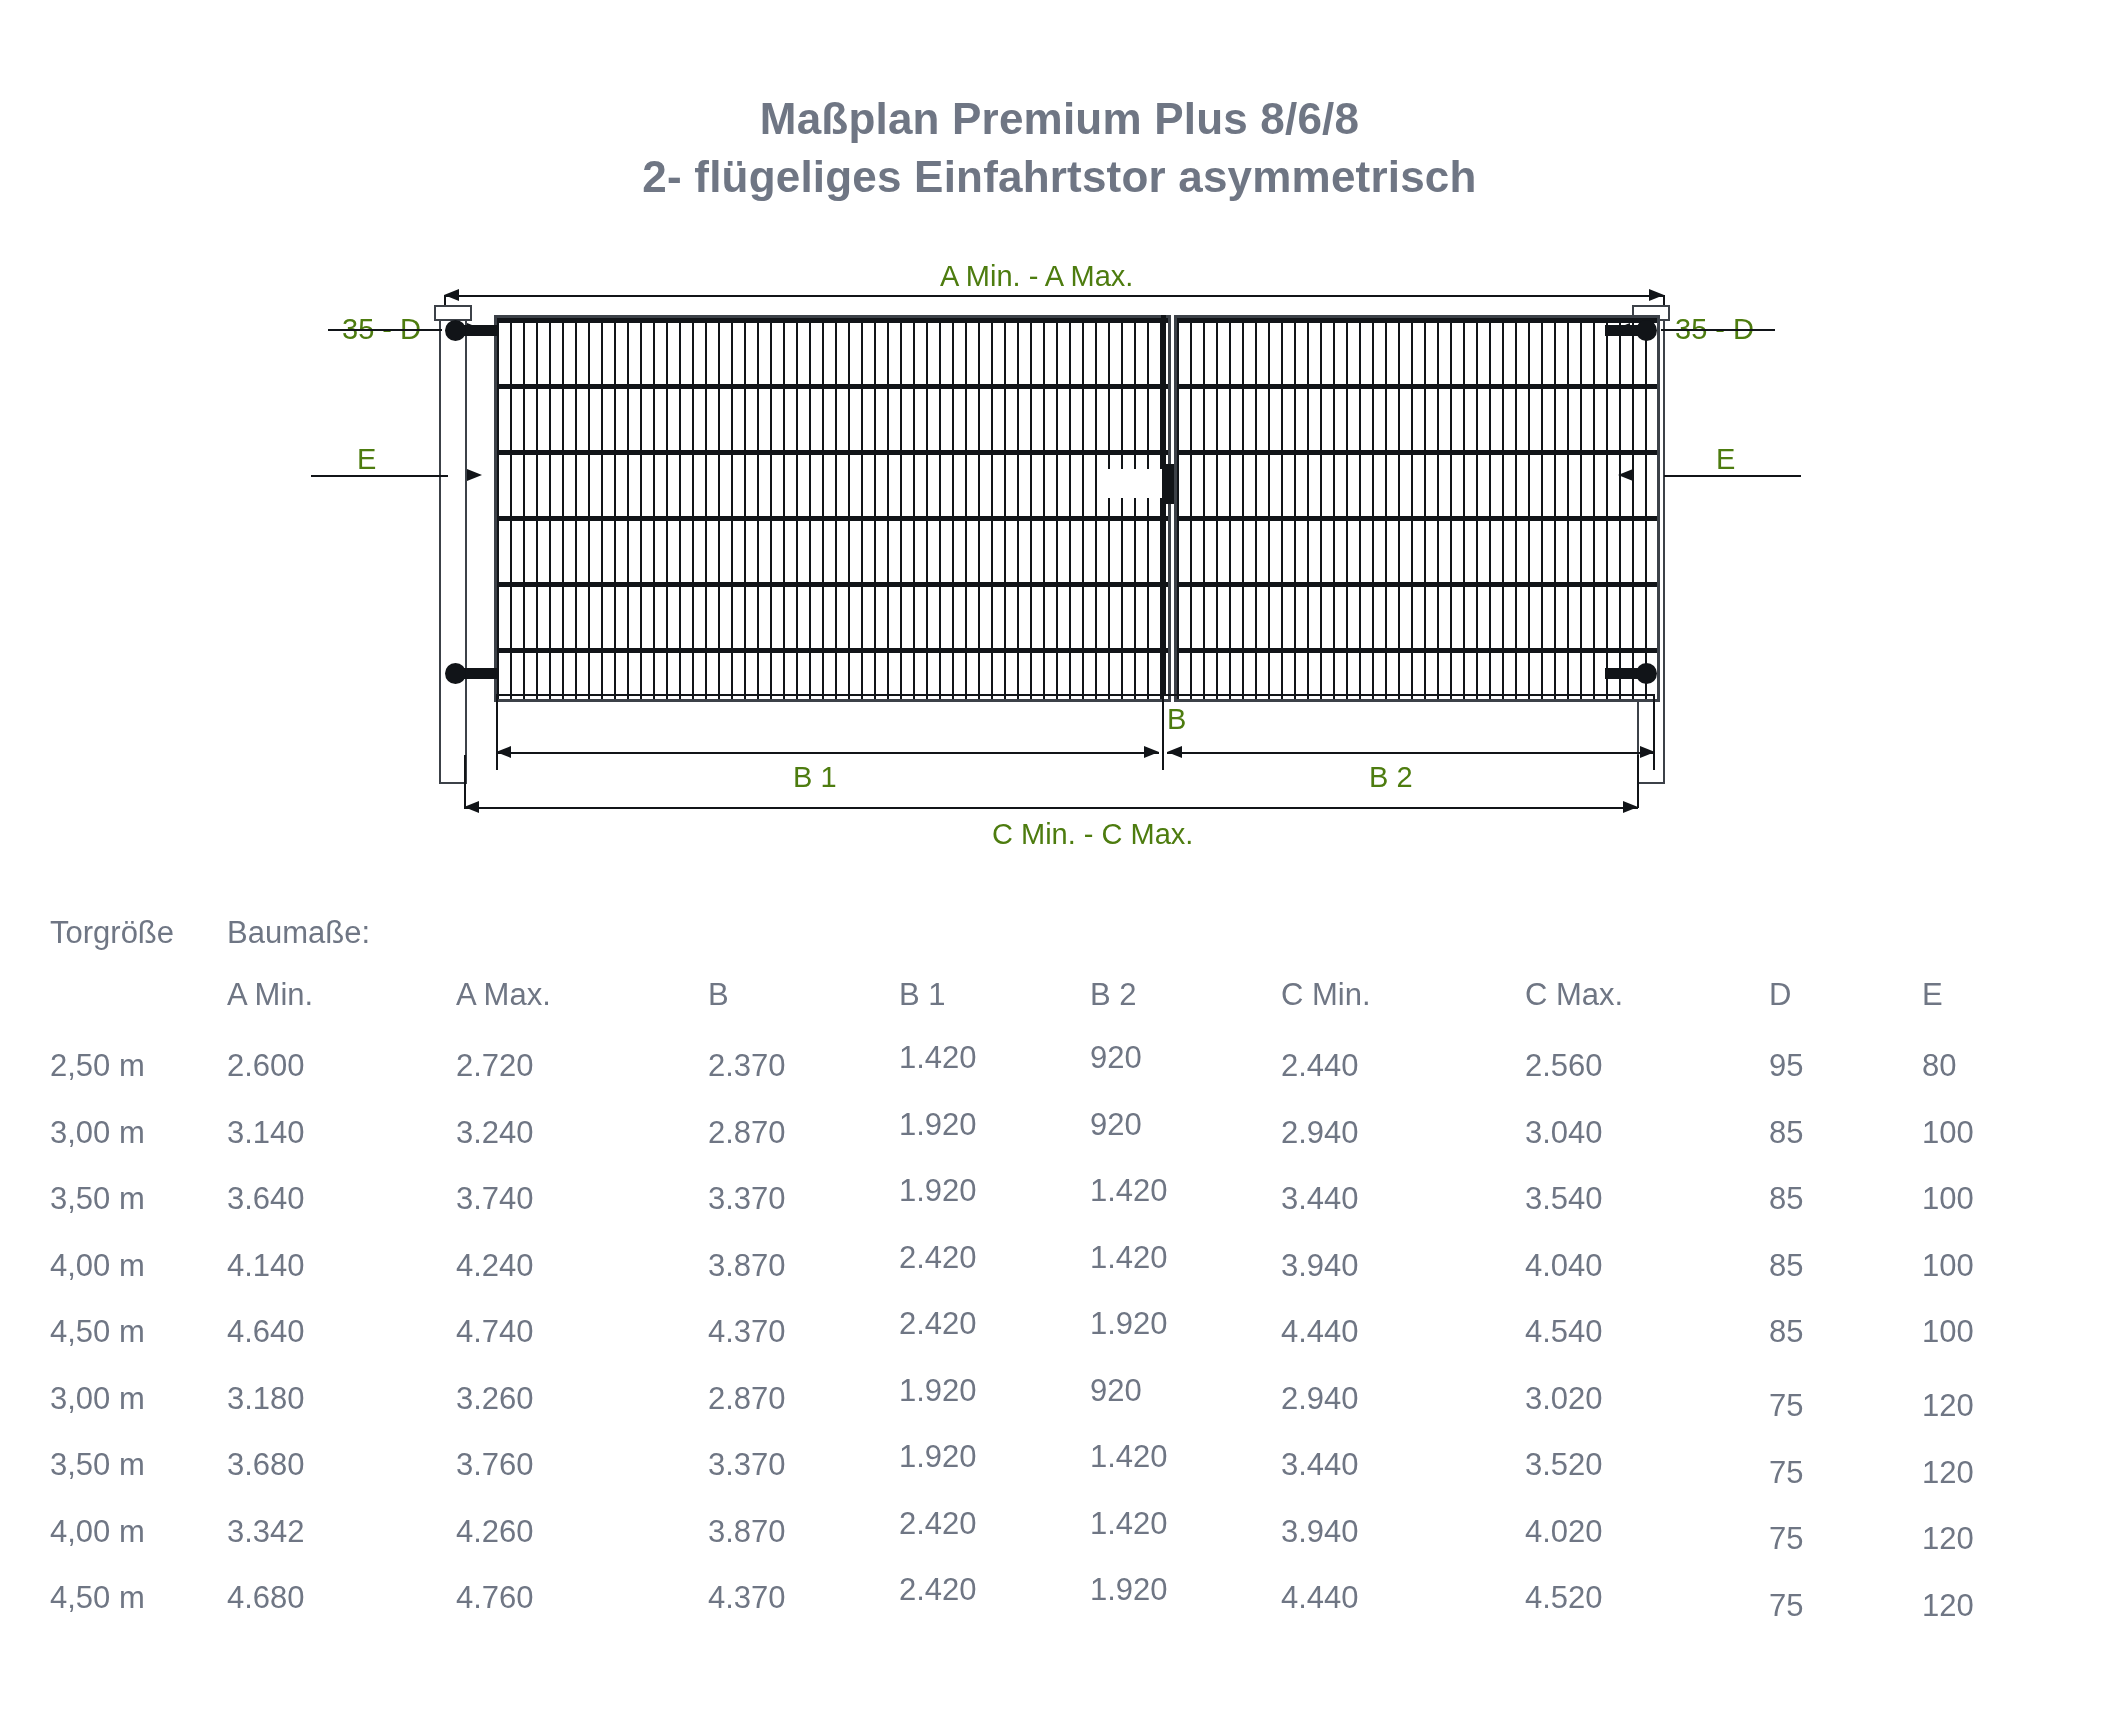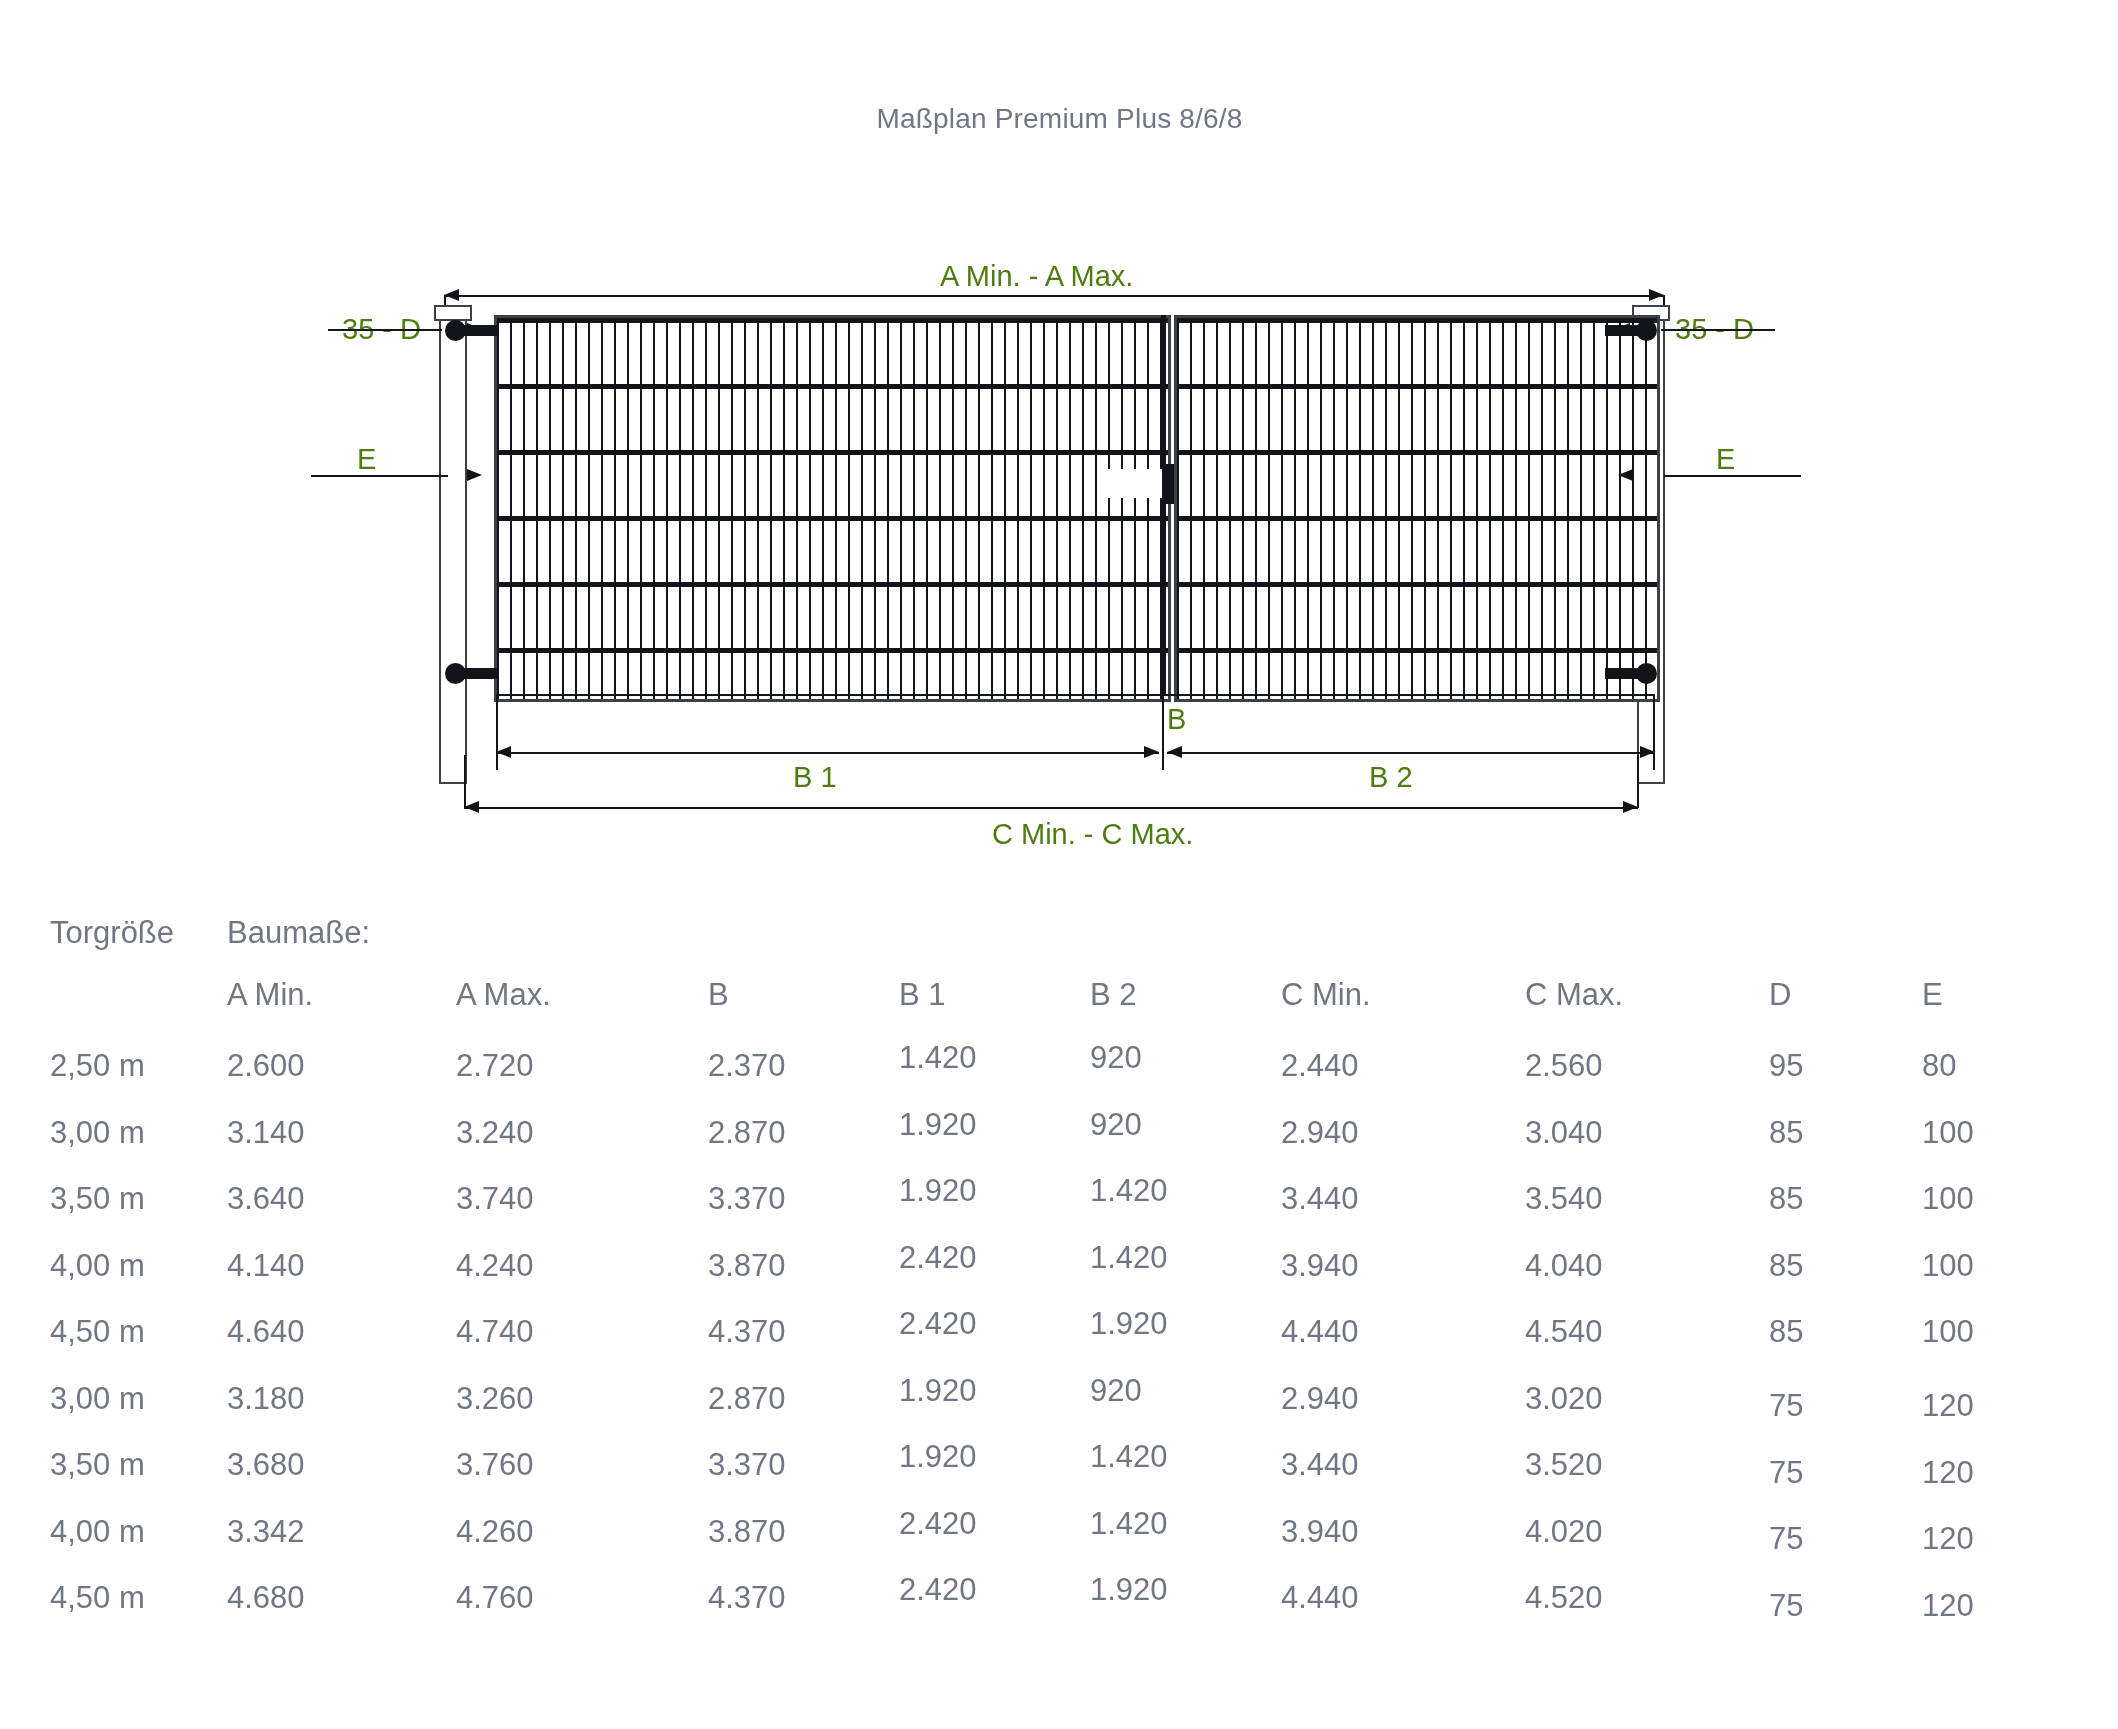--- a/index.html
+++ b/index.html
@@ -22,24 +22,25 @@
 
   
   .title-block {
     position: absolute;
     top: 90px;
     left: 0;
     width: 2119px;
     text-align: center;
   }
   .title-line {
-    font-size: 28px;
+    font-size: 44px;
     color: #6f7684;
     line-height: 58px;
     letter-spacing: 0.2px;
+    font-weight: bold;
   }
 
   
   .drawing {
     position: absolute;
     left: 0;
     top: 252px;
     width: 2119px;
     height: 679px;
   }
@@ -152,20 +153,21 @@
   .nudge-up { position: relative; top: -7.6px; margin-top: 40px; }
   .nudge-dn { position: relative; top: 7.6px; }
 </style>
 </head>
 <body>
 
 <div class="page">
 
   <div class="title-block">
     <div class="title-line">Maßplan Premium Plus 8/6/8</div>
+    <div class="title-line">2- flügeliges Einfahrtstor asymmetrisch</div>
   </div>
 
   <div class="drawing">
 
     <div class="lbl" style="left:940px; top:7.6px;">A Min. - A Max.</div>
     <div class="blk hline" style="left:444px; top:43px; width:1220px;"></div>
     <div class="arrowhead ah-left" style="left:444px; top:37px;"></div>
     <div class="arrowhead ah-right" style="left:1649px; top:37px;"></div>
     <div class="blk vline" style="left:444px; top:43px; height:480px;"></div>
     <div class="blk vline" style="left:1663px; top:43px; height:480px;"></div>

